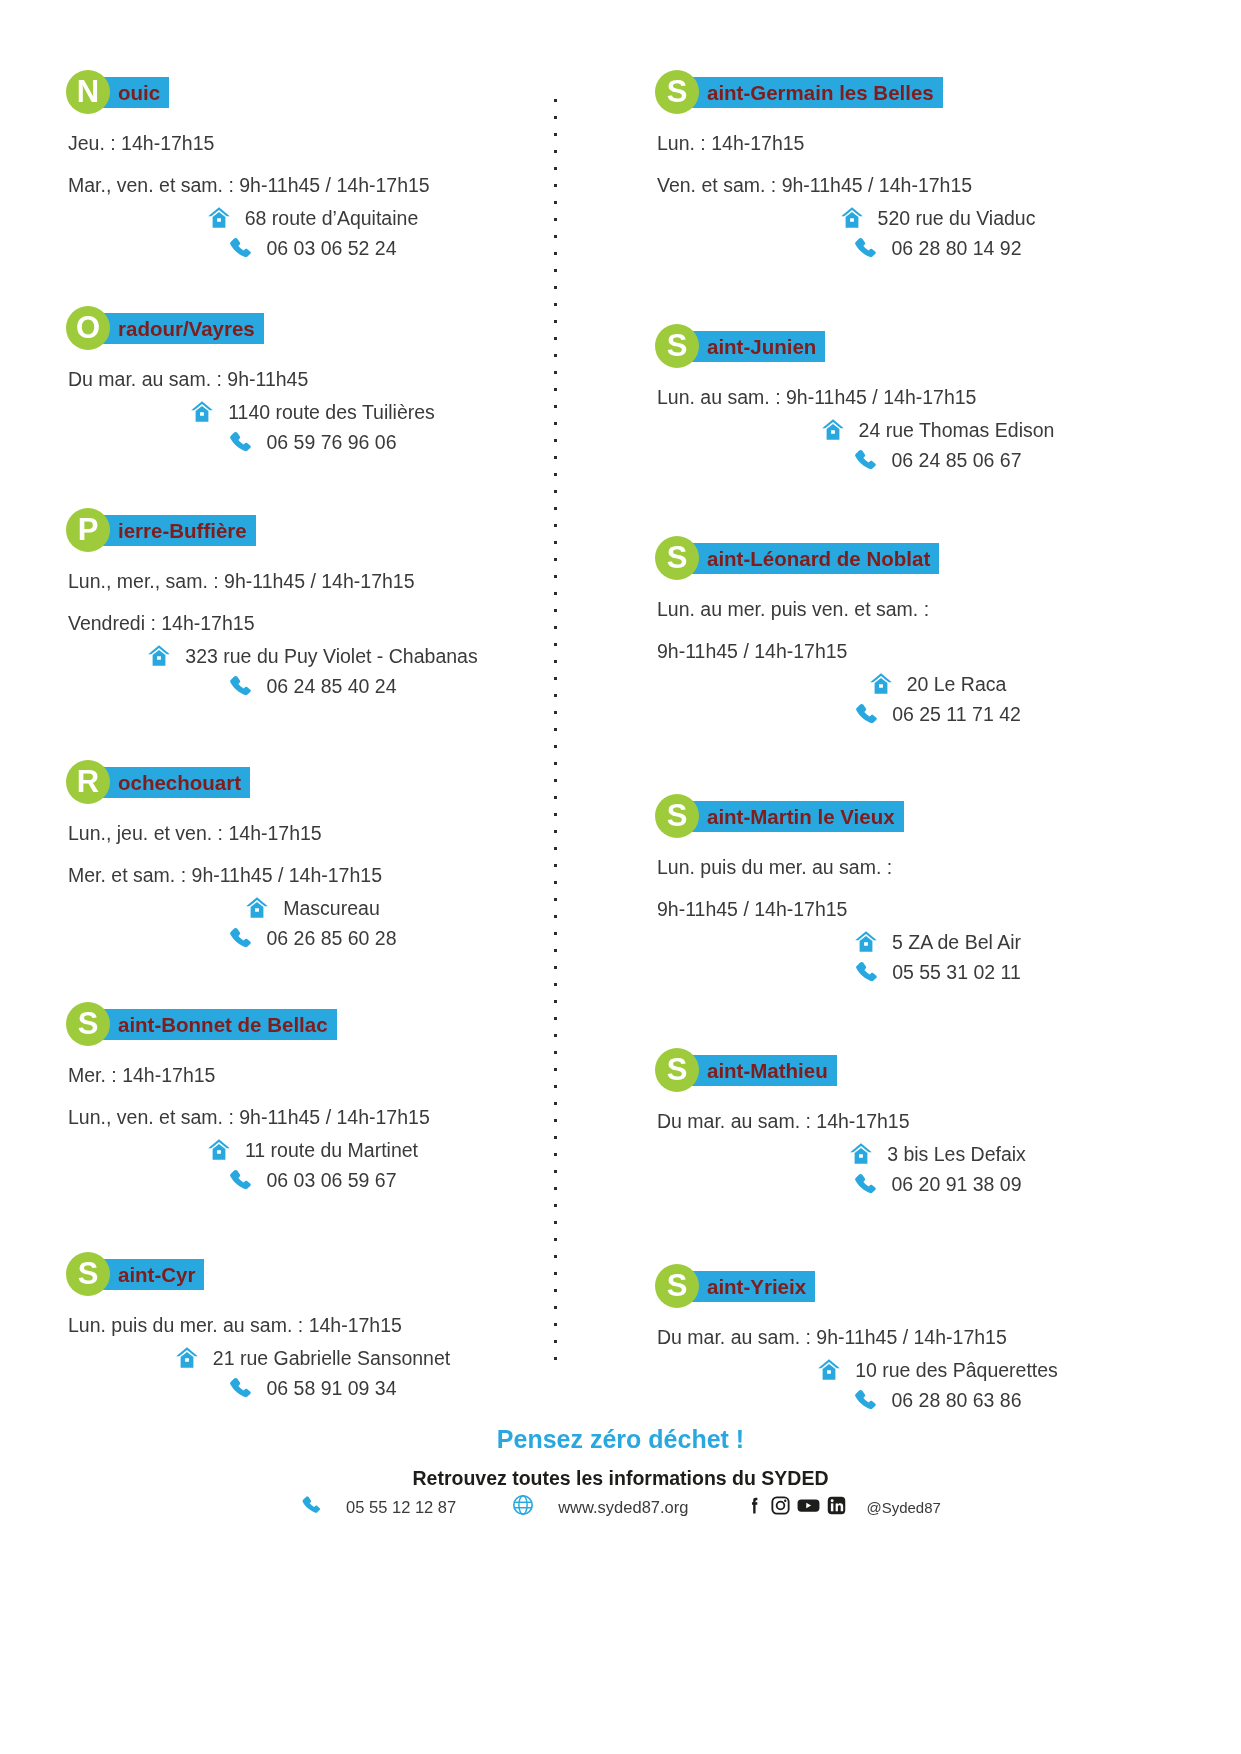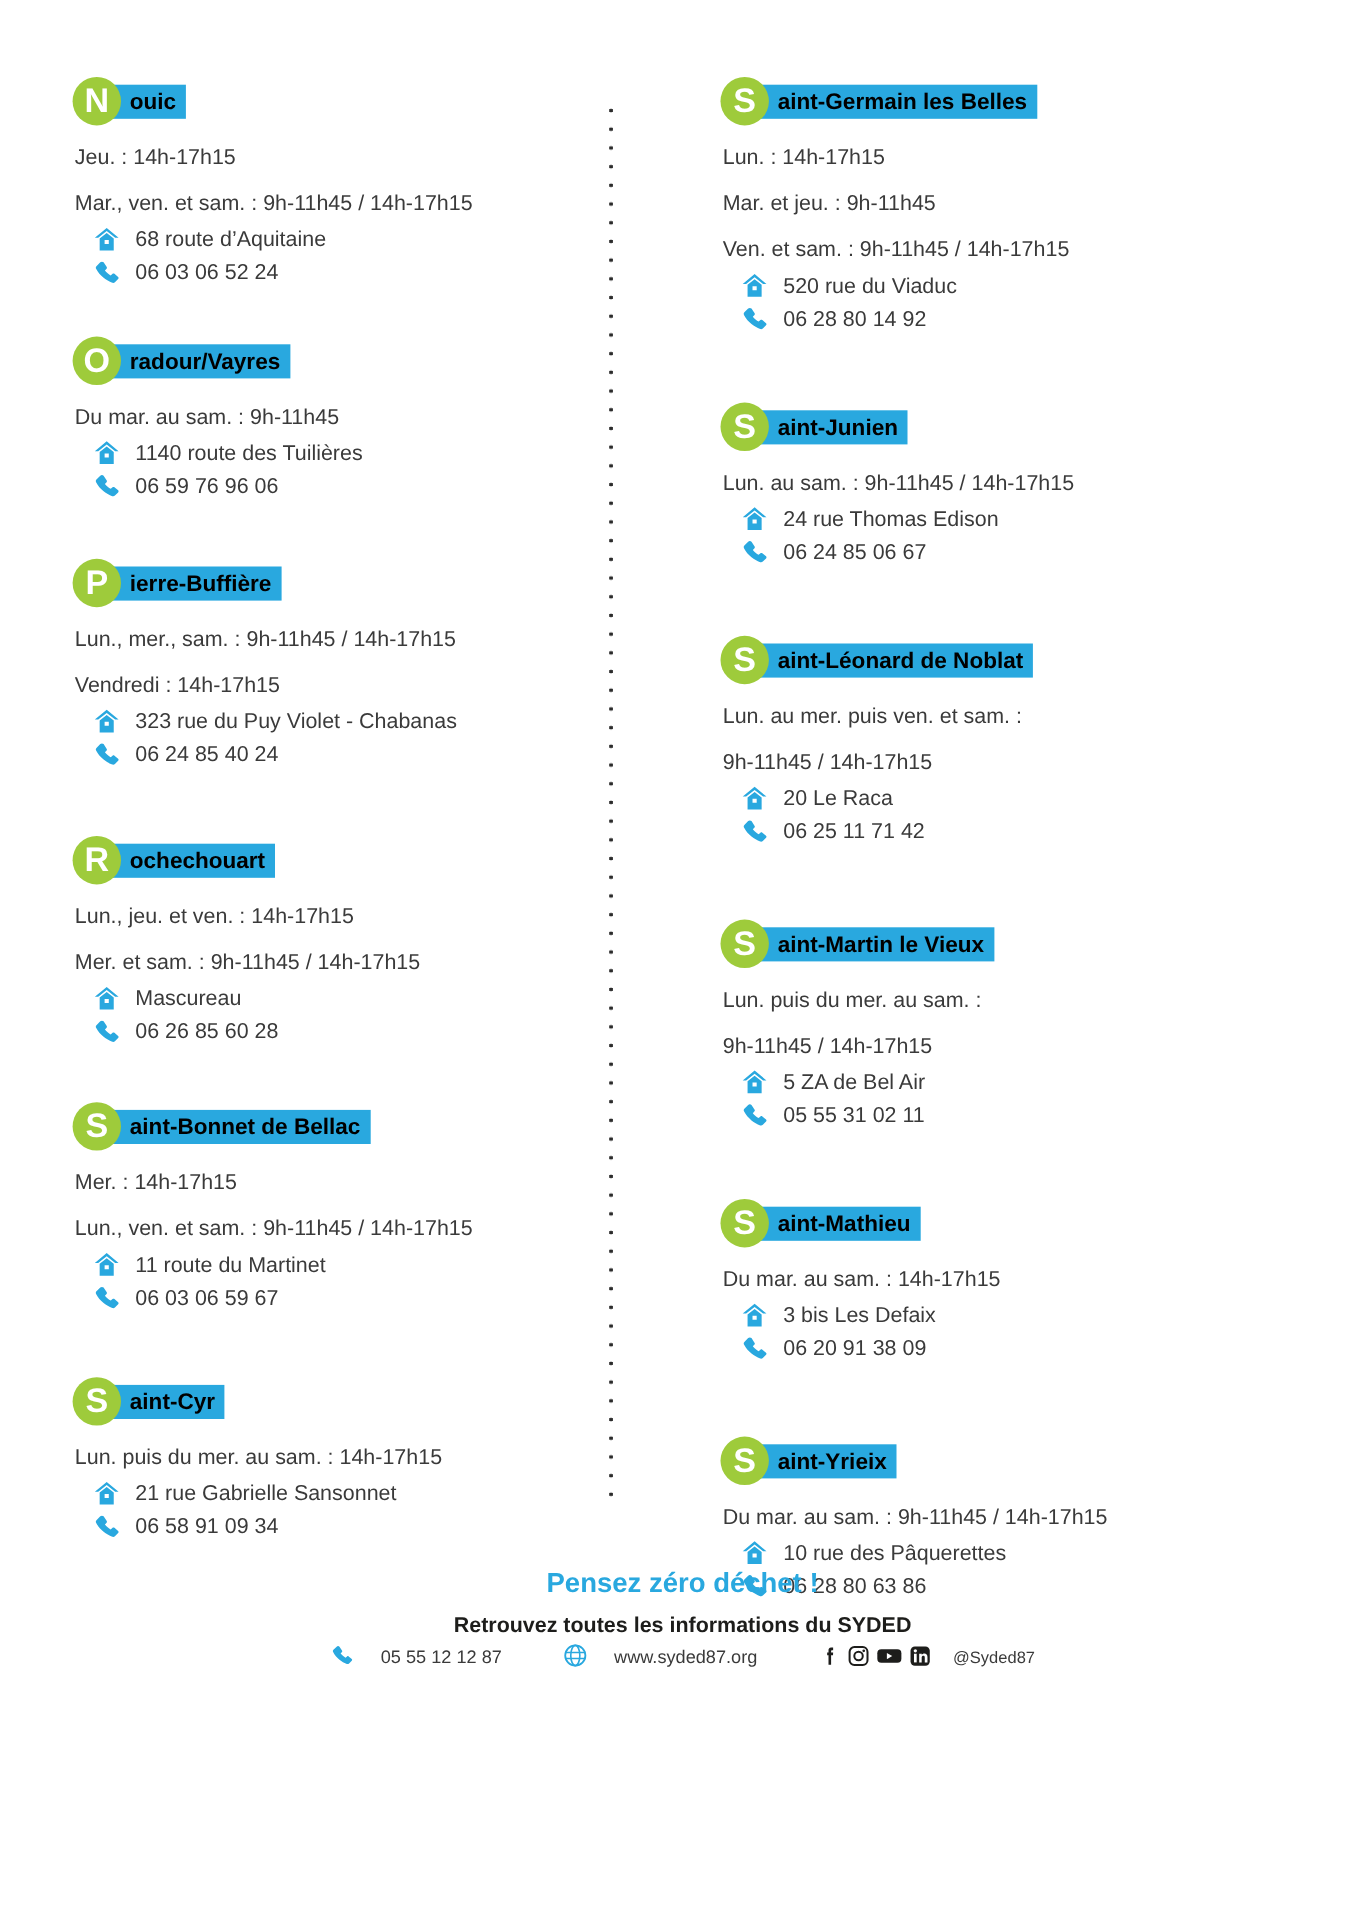--- a/index.html
+++ b/index.html
@@ -79,21 +79,21 @@
     font-size: 31px;
     font-weight: bold;
     line-height: 44px;
     text-align: center;
     z-index: 2;
     letter-spacing: 0;
   }
   .name-band {
     margin-left: 32px;
     background: #29a8df;
-    color: #000000;
+    color: #7f1d1d;
     font-size: 20.5px;
     font-weight: bold;
     line-height: 31px;
     height: 31px;
     padding: 0 9px 0 20px;
     display: inline-block;
     white-space: nowrap;
     z-index: 1;
   }
 
@@ -104,20 +104,21 @@
     margin: 0 0 6px 2px;
     font-weight: normal;
   }
   .hours div { white-space: nowrap; margin-top: 16px; }
 
   .contact-row {
     display: flex;
     align-items: center;
     margin: 2px 0 0 14px;
     min-height: 28px;
+    justify-content: center;
   }
   .contact-icon {
     width: 34px;
     flex: 0 0 34px;
     display: flex;
     align-items: center;
     justify-content: center;
   }
   .contact-text {
     font-size: 19.5px;
@@ -339,21 +340,20 @@
         </div>
       </div>
     <div class="col col-right" id="right-col">
         <div class="entry" style="margin-bottom: 62px;">
           <div class="entry-head">
             <div class="badge-circle">S</div>
             <div class="name-band">aint-Germain les Belles</div>
           </div>
           <div class="hours">
             <div>Lun. : 14h-17h15</div>
-            <div>Mar. et jeu. : 9h-11h45</div>
             <div>Ven. et sam. : 9h-11h45 / 14h-17h15</div>
           </div>
           <div class="contact-row">
             <span class="contact-icon">
               <svg width="26" height="26" viewBox="0 0 26 26">
                 <path fill="#29a8df" d="M13 2.2 2.2 11.2h3.1L13 5.1l7.7 6.1h3.1z"></path>
                 <path fill="#29a8df" d="M6.6 11.9v10.9h12.8V11.9L13 6.9zM14.9 16.8h-3.8v-3.6h3.8z"></path>
               </svg>
             </span>
             <span class="contact-text">520 rue du Viaduc</span>

